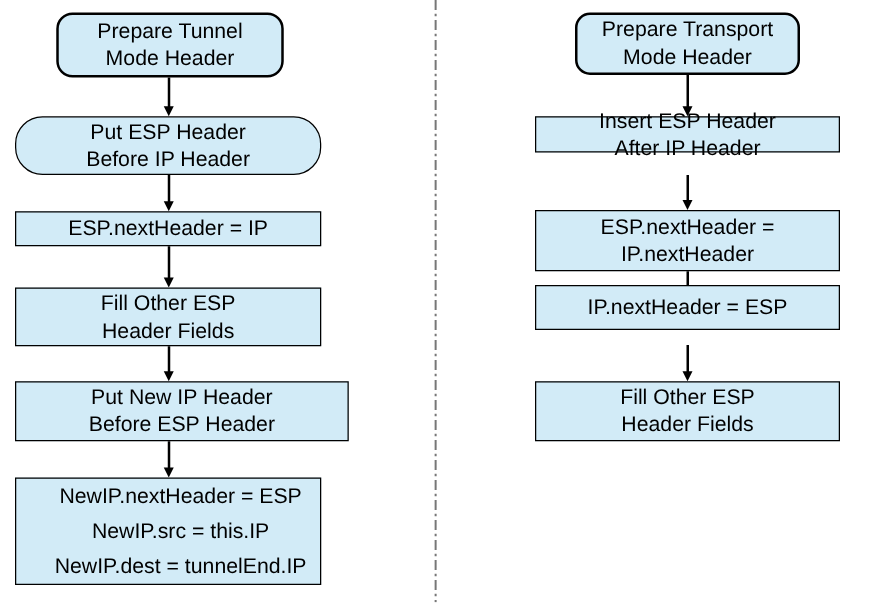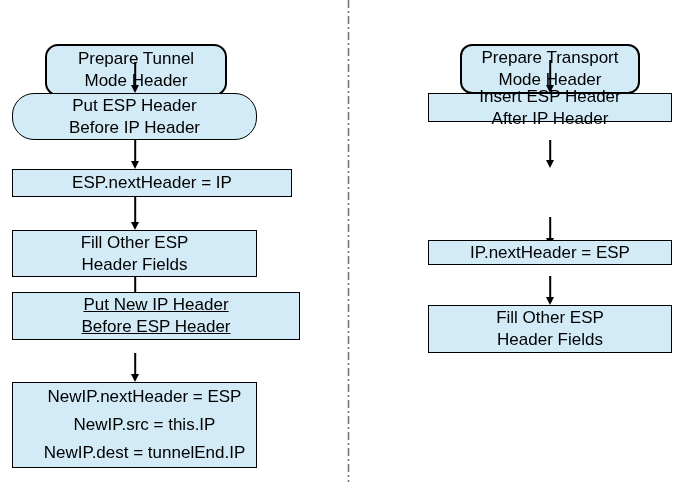--- a/index.html
+++ b/index.html
@@ -36,37 +36,36 @@
     align-items: center;
     justify-content: center;
     text-align: center;
     white-space: pre-line;
     font-size: 17px;
     line-height: 22px;
   }
   .terminal {
     border-width: 2px;
     border-radius: 13px;
-    margin-top: 34px;
   }
   .lh-lg { line-height: 28px; }
 
   
   .L0 { left: 45px;  top: 10px;  width: 182px; height: 52px; }
   .L1 { left: 12px;  top: 93px;  width: 245px; height: 47px; border-radius: 22px; }
-  .L2 { left: 12px;  top: 169px; width: 280px; height: 28px; }
+  .L2 { left: 12px;  top: 169px; width: 245px; height: 28px; }
   .L3 { left: 12px;  top: 230px; width: 245px; height: 47px; }
-  .L4 { left: 12px;  top: 292px; width: 288px; height: 48px; text-decoration: underline; }
+  .L4 { left: 12px;  top: 305px; width: 267px; height: 48px; }
   .L5 { left: 12px;  top: 382px; width: 245px; height: 86px; padding-left: 20px; }
 
   
   .R0 { left: 460px; top: 10px;  width: 180px; height: 50px; border-radius: 12px; }
   .R1 { left: 428px; top: 93px;  width: 244px; height: 29px; }
   .R2 { left: 428px; top: 168px; width: 244px; height: 49px; }
-  .R3 { left: 428px; top: 240px; width: 244px; height: 25px; }
+  .R3 { left: 428px; top: 228px; width: 244px; height: 36px; }
   .R4 { left: 428px; top: 305px; width: 244px; height: 48px; }
 
   .arrow {
     position: absolute;
     width: 10px;
   }
   .arrow .shaft {
     position: absolute;
     left: 50%;
     transform: translateX(-50%);
@@ -152,20 +151,22 @@
       <span class="head"></span>
     </div>
 
   <div class="node R1">Insert ESP Header
 After IP Header</div>
   <div class="arrow Ra2">
       <span class="shaft"></span>
       <span class="head"></span>
     </div>
 
+  <div class="node R2">ESP.nextHeader =
+IP.nextHeader</div>
   <div class="arrow Ra3">
       <span class="shaft"></span>
       <span class="head"></span>
     </div>
 
   <div class="node R3">IP.nextHeader = ESP</div>
   <div class="arrow Ra4">
       <span class="shaft"></span>
       <span class="head"></span>
     </div>

